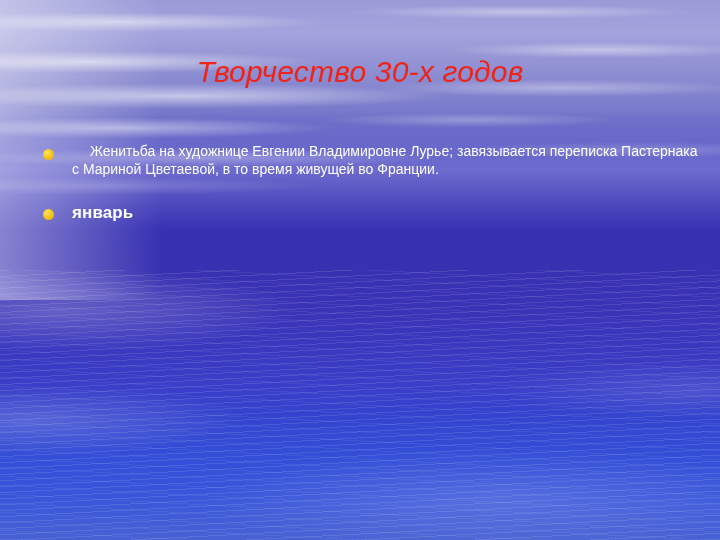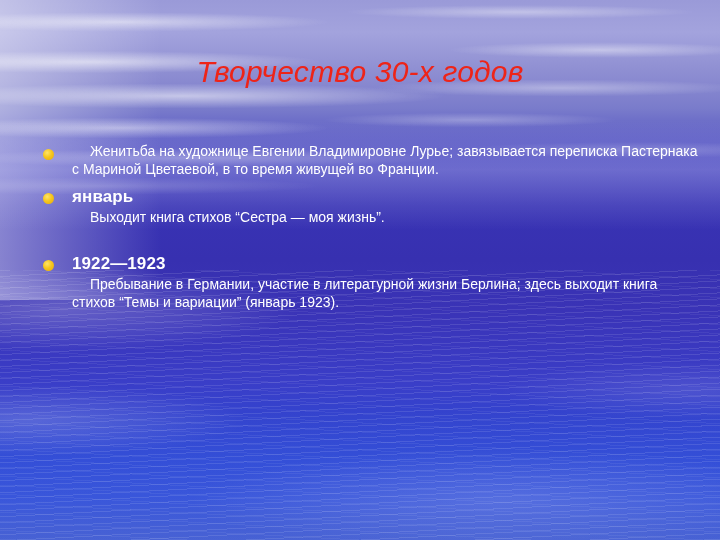--- a/index.html
+++ b/index.html
@@ -110,21 +110,21 @@
   
   #body {
     position:absolute;
     left:40px; top:142px; width:660px;
     color:#ffffff;
     font-size:17.5px;
     line-height:1.30;
   }
 
   .item { position:relative; padding-left:32px; }
-  .item + .item { margin-top:8px; }
+  .item + .item { margin-top:24px; }
   .item.gap-before { margin-top:26px; }
 
   .bullet {
     position:absolute;
     left:3px; top:7px;
     width:11px; height:11px;
     border-radius:50%;
     background:radial-gradient(circle at 38% 34%, #ffe469 0%, #f6c71d 45%, #e1a70c 100%);
   }
 
@@ -148,24 +148,18 @@
   <div id="body">
 
     <div class="item">
       <span class="bullet"></span>
       <div class="para">Женитьба на художнице Евгении Владимировне Лурье; завязывается переписка Пастернака с Мариной Цветаевой, в то время живущей во Франции.</div>
     </div>
 
     <div class="item">
       <span class="bullet"></span>
       <div class="heading">январь</div>
-      <div class="para">Выходит книга стихов “Сестра — моя жизнь”.</div>
     </div>
 
-    <div class="item gap-before">
-      <span class="bullet"></span>
-      <div class="heading">1922—1923</div>
-      <div class="para">Пребывание в Германии, участие в литературной жизни Берлина; здесь выходит книга стихов “Темы и вариации” (январь 1923).</div>
-    </div>
 
 
   </div>
 </div>
 
 </body></html>

